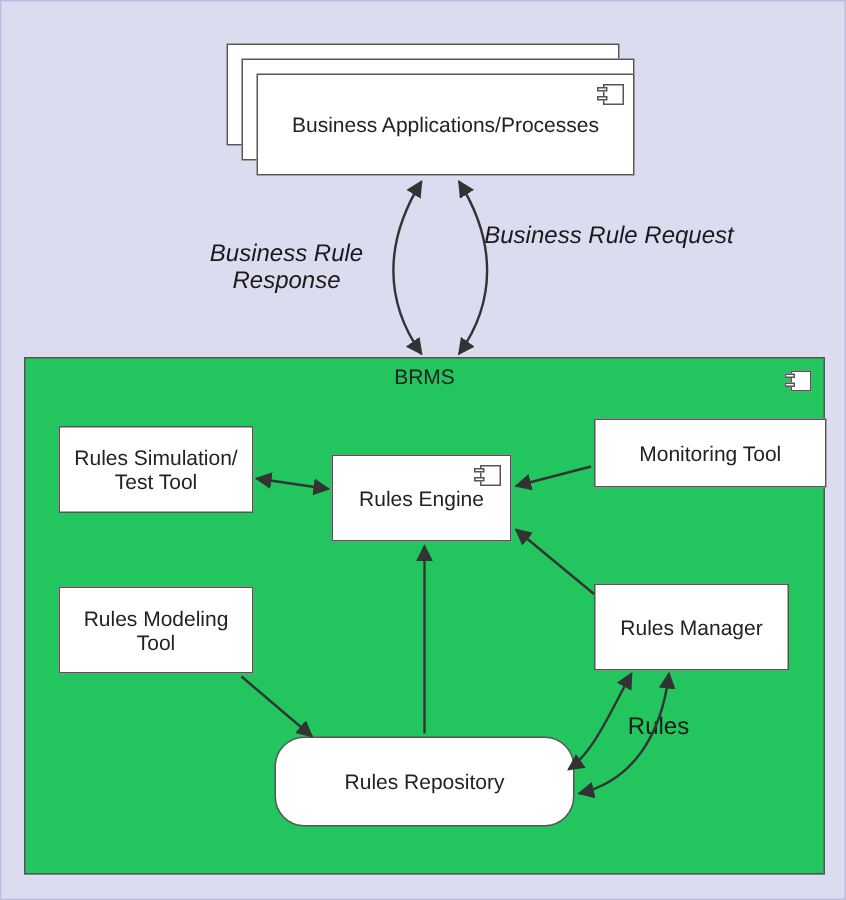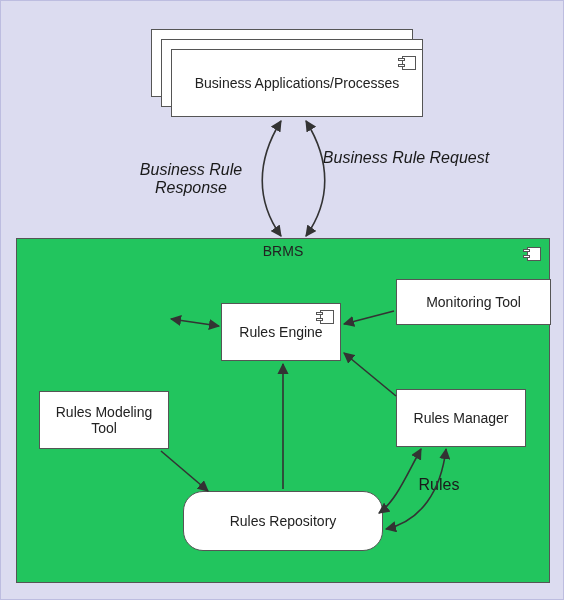--- a/index.html
+++ b/index.html
@@ -118,20 +118,24 @@
     <div class="container-title">
       <span>BRMS</span>
     </div>
     <div class="comp-icon" style="right:8px; top:8px;">
       <div class="big"></div>
         <div class="tab1"></div>
         <div class="tab2"></div>
     </div>
   </div>
 
+  <div class="box" style="left:38px; top:283px; width:130px; height:58px; white-space:pre-line;">
+    <span>Rules Simulation/
+Test Tool</span>
+  </div>
 
   <div class="box" style="left:220px; top:302px; width:120px; height:58px;">
     <span>Rules Engine</span>
     <div class="comp-icon" style="right:6px; top:6px;">
       <div class="big"></div>
         <div class="tab1"></div>
         <div class="tab2"></div>
     </div>
   </div>
 

